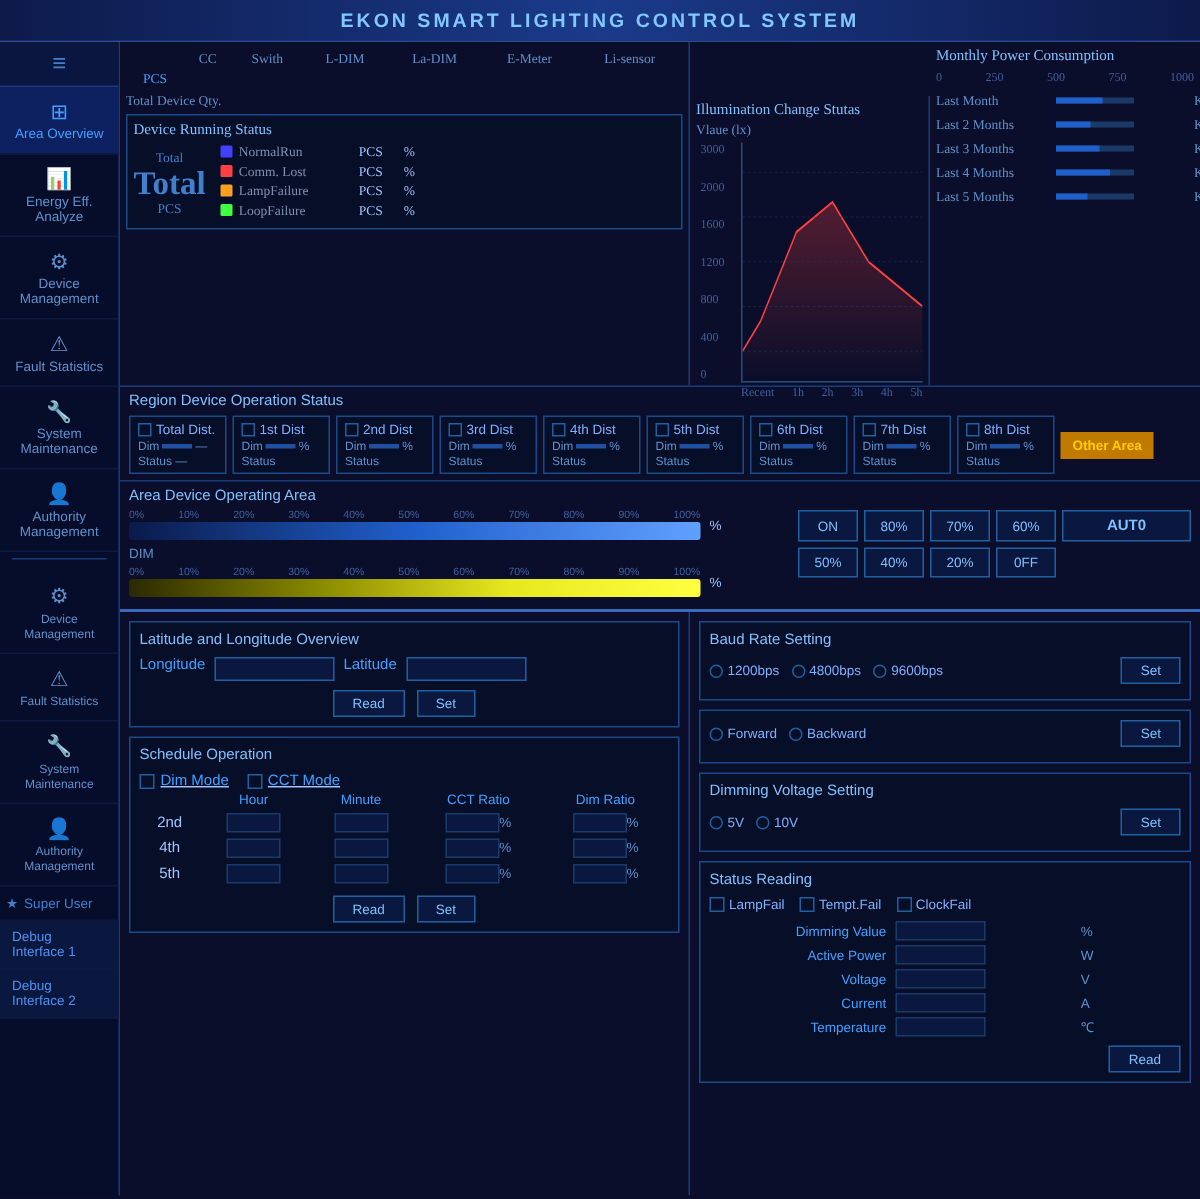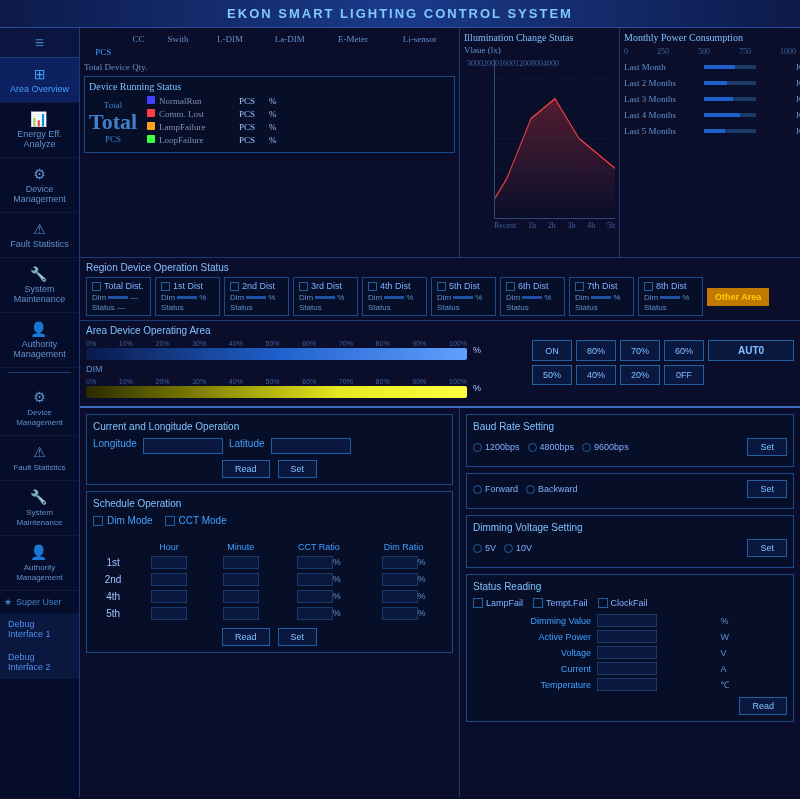--- a/index.html
+++ b/index.html
@@ -164,20 +164,21 @@
     }
     .total-pcs {
       font-size: 9px;
       color: #4080cc;
     }
     .status-rows {
       flex: 1;
     }
     .status-row {
       display: flex;
+      align-items: center;
       margin-bottom: 3px;
       font-size: 9px;
     }
     .status-dot {
       width: 8px;
       height: 8px;
       border-radius: 1px;
       margin-right: 4px;
       flex-shrink: 0;
     }
@@ -187,20 +188,21 @@
     .dot-loop { background: #40ff40; }
     .status-name { width: 80px; color: #8090b0; }
     .status-pcs { width: 30px; color: #a0c4ff; }
     .status-pct { color: #a0c4ff; }
 
     
     .chart-panel {
       flex: 1;
       border-right: 1px solid #1a3a7a;
       padding: 4px;
+      margin-top: 36px;
     }
     .chart-title {
       font-size: 10px;
       color: #80c0ff;
       margin-bottom: 2px;
     }
     .chart-subtitle {
       font-size: 9px;
       color: #6090cc;
       margin-bottom: 4px;
@@ -212,20 +214,21 @@
       border-bottom: 1px solid #2a4a7a;
     }
     .chart-y-labels {
       position: absolute;
       left: -28px;
       top: 0;
       font-size: 8px;
       color: #4060a0;
       height: 100%;
       display: flex;
+      flex-direction: column;
       justify-content: space-between;
     }
     .chart-x-labels {
       display: flex;
       justify-content: space-between;
       font-size: 8px;
       color: #4060a0;
       margin-top: 2px;
       padding-left: 0;
     }
@@ -520,22 +523,23 @@
       color: #6090cc;
     }
     .row-label {
       color: #40a0ff;
       font-size: 10px;
     }
 
     .mode-checkbox-row {
       display: flex;
       gap: 12px;
-      margin-bottom: 14px;
-      align-items: center;
+      margin-bottom: 0;
+      align-items: center;
+      text-decoration: underline;
     }
     .mode-cb-label {
       display: flex;
       align-items: center;
       gap: 4px;
       font-size: 10px;
       color: #40a0ff;
       cursor: pointer;
     }
     .cb-box {
@@ -1035,21 +1039,21 @@
           </div>
         </div>
       </div>
     </div>
 
     <div class="bottom-half">
 
       <div class="left-bottom">
 
         <div class="section-box">
-          <div class="section-box-title">Current and Longitude Operation</div>
+          <div class="section-box-title">Latitude and Longitude Overview</div>
           <div class="lat-lng-row">
             <span class="field-label">Longitude</span>
             <input class="text-input" type="text" style="">
             <span class="field-label">Latitude</span>
             <input class="text-input" type="text" style="">
           </div>
           <div style="display:flex; gap:8px; justify-content:center;">
             <button class="btn-action">Read</button>
             <button class="btn-action">Set</button>
           </div>
@@ -1071,27 +1075,20 @@
             <thead>
               <tr>
                 <th></th>
                 <th style="color:#40a0ff;">Hour</th>
                 <th style="color:#40a0ff;">Minute</th>
                 <th style="color:#40a0ff;">CCT Ratio</th>
                 <th style="color:#40a0ff;">Dim Ratio</th>
               </tr>
             </thead>
             <tbody id="schedule-tbody">
-            <tr>
-    <td class="row-label">1st</td>
-    <td><input class="schedule-input" type="text" style=""></td>
-    <td><input class="schedule-input" type="text" style=""></td>
-    <td><input class="schedule-input" type="text" style=""><span class="pct-span">%</span></td>
-    <td><input class="schedule-input" type="text" style=""><span class="pct-span">%</span></td>
-  </tr>
                 <tr>
     <td class="row-label">2nd</td>
     <td><input class="schedule-input" type="text" style=""></td>
     <td><input class="schedule-input" type="text" style=""></td>
     <td><input class="schedule-input" type="text" style=""><span class="pct-span">%</span></td>
     <td><input class="schedule-input" type="text" style=""><span class="pct-span">%</span></td>
   </tr>
                 <tr>
     <td class="row-label">4th</td>
     <td><input class="schedule-input" type="text" style=""></td>

